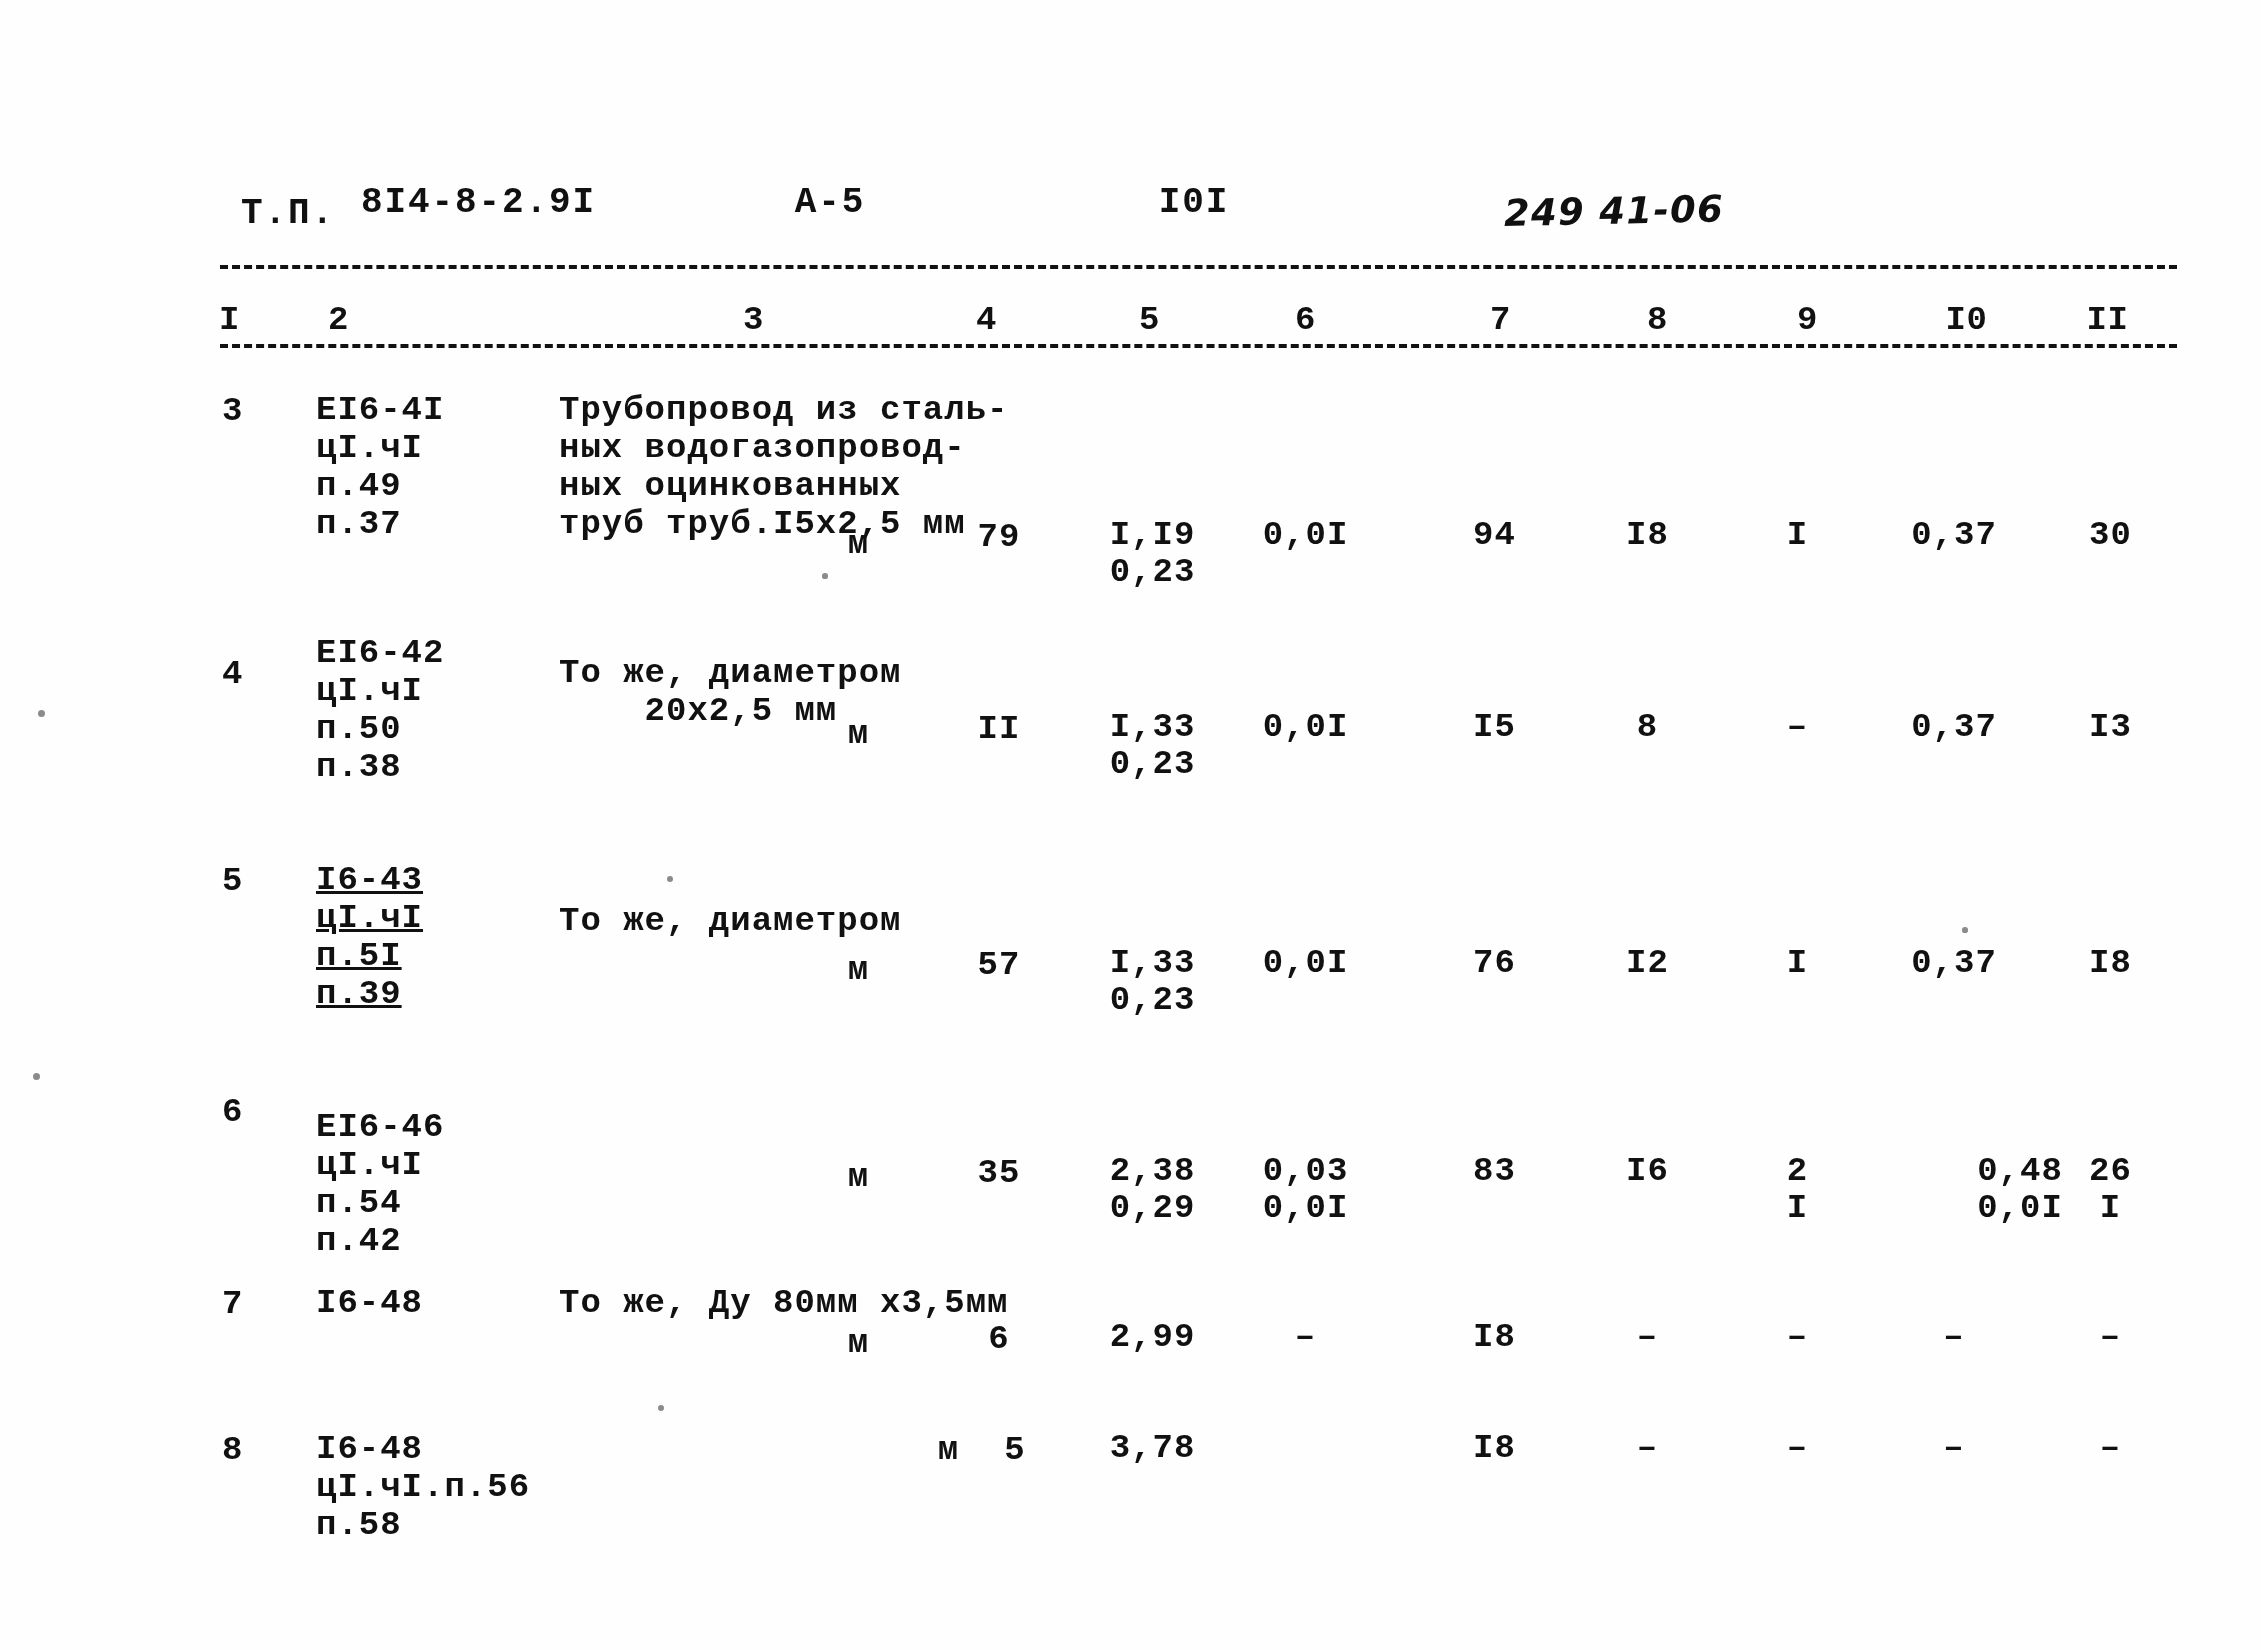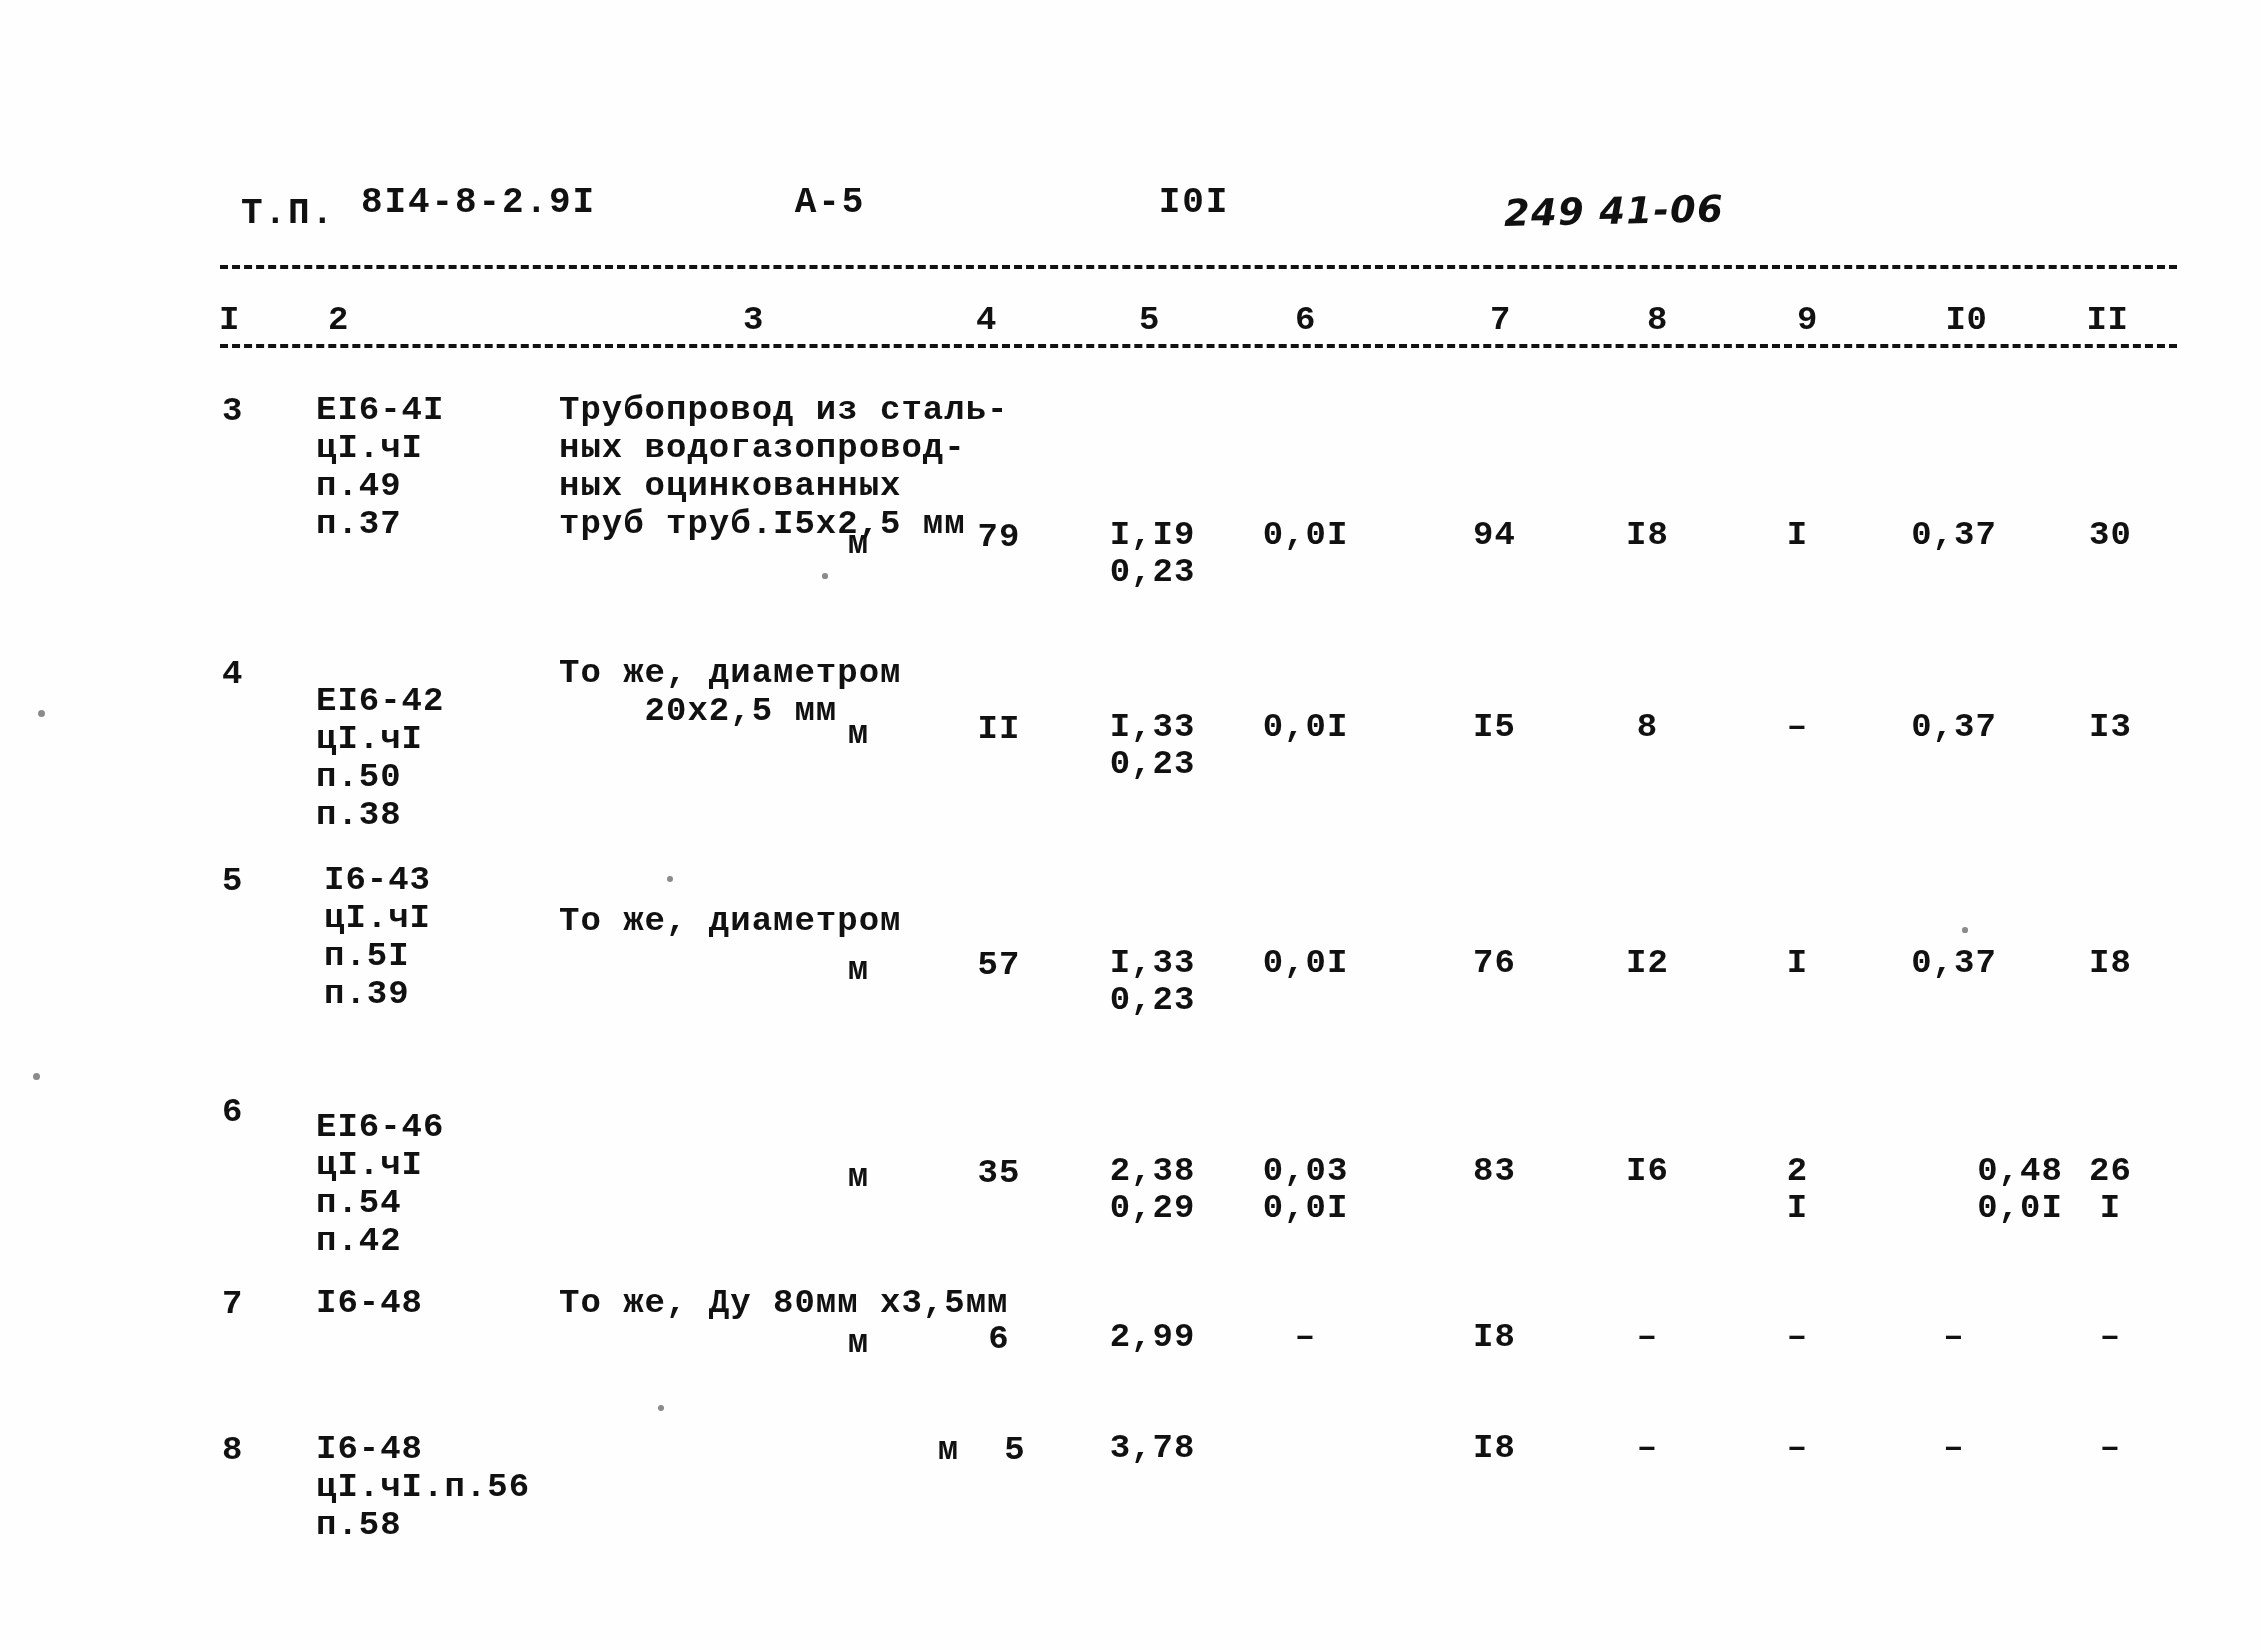--- a/index.html
+++ b/index.html
@@ -150,21 +150,21 @@
   <div class="stack" style="left:1593px; top:517px; width:109px;"><span>I8</span><br><span></span></div>
 
   <div class="stack" style="left:1743px; top:517px; width:109px;"><span>I</span><br><span></span></div>
 
   <div class="stack" style="left:1890px; top:517px; width:128px;"><span>0,37</span><br><span></span></div>
 
   <div class="stack" style="left:2053px; top:517px; width:115px;"><span>30</span><br><span></span></div>
 
   <div class="t" style="left:222px; top:654px;">4</div>
 
-  <div class="block" style="left:316px; top:682px;">ЕI6-42
+  <div class="block" style="left:316px; top:634px;">ЕI6-42
 цI.чI
 п.50
 п.38</div>
 
   <div class="block" style="left:559px; top:654px;">То же, диаметром
     20х2,5 мм</div>
 
   <div class="t c" style="left:830px; top:714px; width:57px;">м</div>
   <div class="t c" style="left:964px; top:709px; width:70px;">II</div>
 
@@ -177,21 +177,21 @@
   <div class="stack" style="left:1593px; top:709px; width:109px;"><span>8</span><br><span></span></div>
 
   <div class="stack" style="left:1743px; top:709px; width:109px;"><span>–</span><br><span></span></div>
 
   <div class="stack" style="left:1890px; top:709px; width:128px;"><span>0,37</span><br><span></span></div>
 
   <div class="stack" style="left:2053px; top:709px; width:115px;"><span>I3</span><br><span></span></div>
 
   <div class="t" style="left:222px; top:861px;">5</div>
 
-  <div class="block" style="left:324px; top:861px;">I6-43
+  <div class="block" style="left:316px; top:861px;text-decoration:underline;">I6-43
 цI.чI
 п.5I
 п.39</div>
 
   <div class="block" style="left:559px; top:902px;">То же, диаметром</div>
 
   <div class="t c" style="left:830px; top:950px; width:57px;">м</div>
   <div class="t c" style="left:964px; top:945px; width:70px;">57</div>
 
   <div class="stack" style="left:1092px; top:945px; width:121px;"><span>I,33</span><br><span>0,23</span></div>

